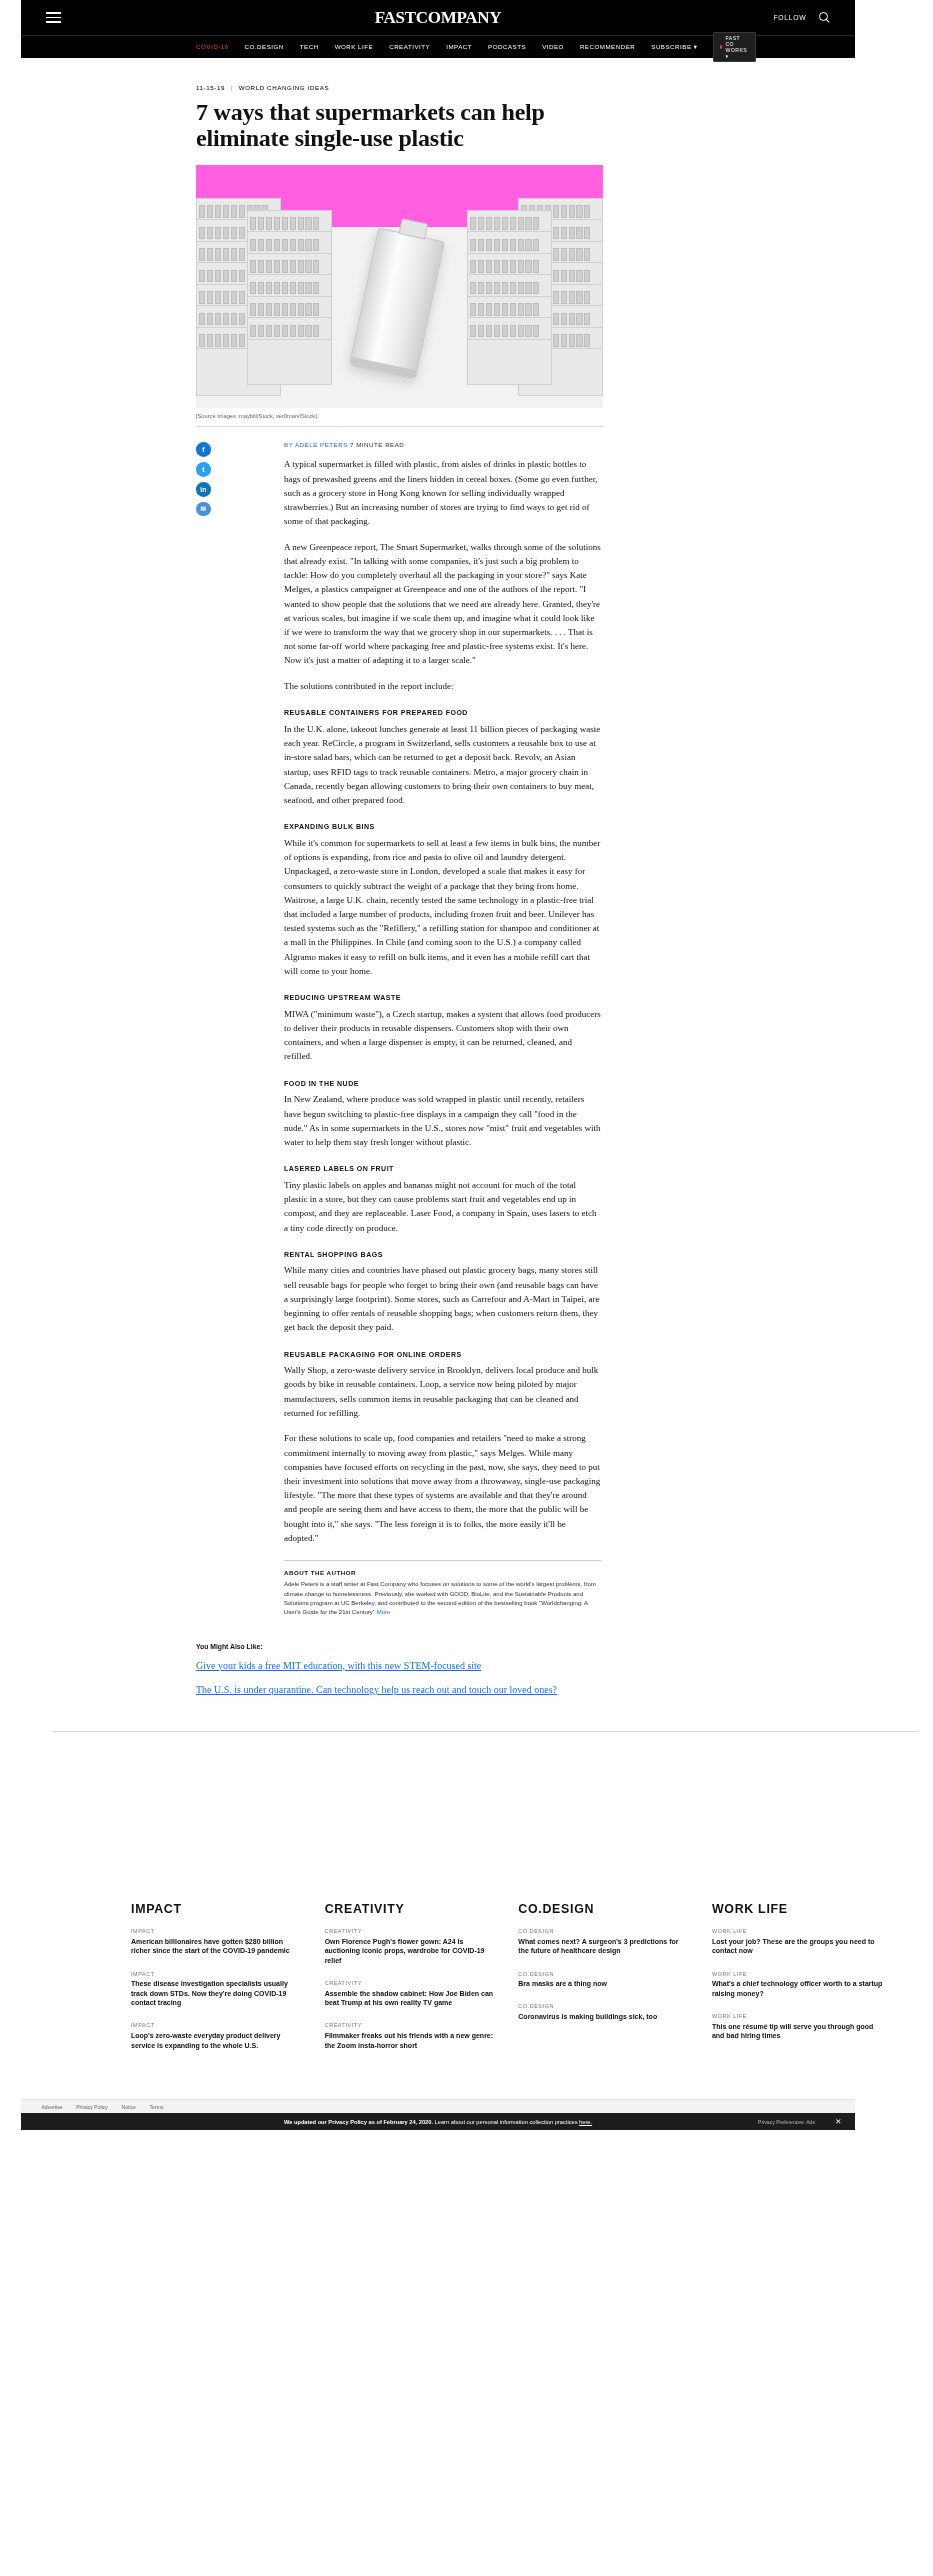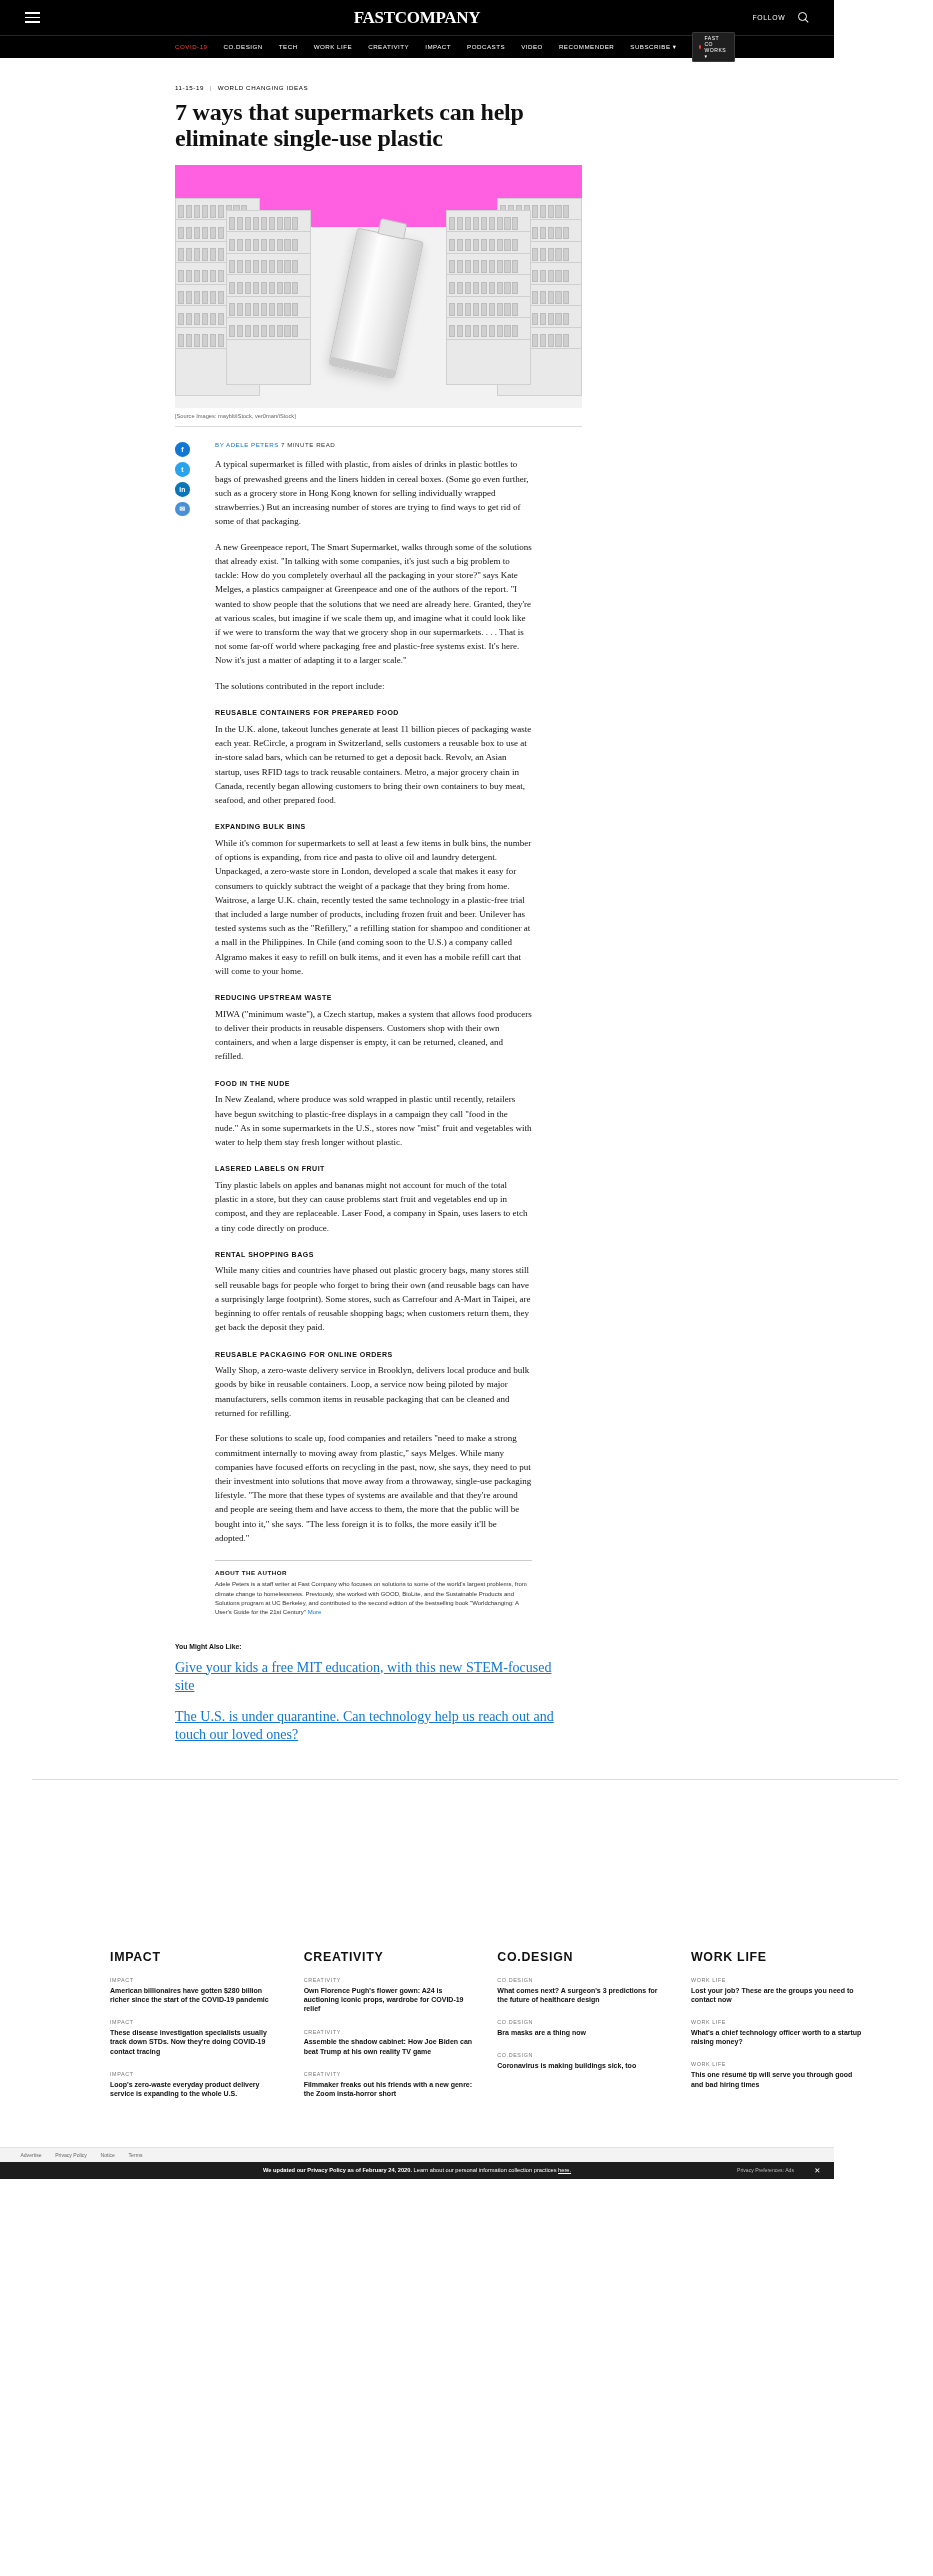--- a/index.html
+++ b/index.html
@@ -4,21 +4,21 @@
 <style>
   * { box-sizing: border-box; }
   html, body { margin:0; padding:0; }
   body {
     width: 934px;
     background: #ffffff;
     font-family: "Liberation Serif", serif;
     color: #111111;
     -webkit-font-smoothing: antialiased;
   }
-  .page { width: 834px; position: relative; }
+  .page { width: 834px; position: relative; margin-left: 21px; }
 
   
   .topbar {
     background: #000000;
     height: 35px;
     display: flex;
     align-items: center;
     padding: 0 25px;
     position: relative;
   }
@@ -190,20 +190,21 @@
     border-bottom: 0.6px solid #ddd;
     padding-bottom: 6.8px;
     width: 407px;
   }
 
   
   .byline-row {
     display: flex;
     margin-top: 14.7px;
     position: relative;
+    gap: 48px;
   }
   .share-col {
     width: 40px;
     display: flex; flex-direction: column; gap: 5.1px;
     padding-top: 1.1px;
   }
   .share-btn {
     width: 14.7px; height: 14.7px; border-radius: 50%;
     background: #1176d4;
     color: #fff;
@@ -263,21 +264,21 @@
   .ymal {
     width: 407px; margin-left: 175px; margin-top: 25px;
   }
   .ymal h4 {
     font-family: "Liberation Sans", sans-serif;
     font-size: 6.8px; font-weight: 700; margin: 0 0 9px 0;
   }
   .ymal a {
     display: block;
     font-family: "Liberation Serif", serif;
-    font-size: 14px;
+    font-size: 10px;
     color: #1176d4;
     text-decoration: underline;
     line-height: 1.35;
     margin-bottom: 11.3px;
     max-width: 396px;
   }
   .rule-wide {
     width: 866px; margin: 34px auto 0 auto; border-top: 0.6px solid #ddd;
   }
 

